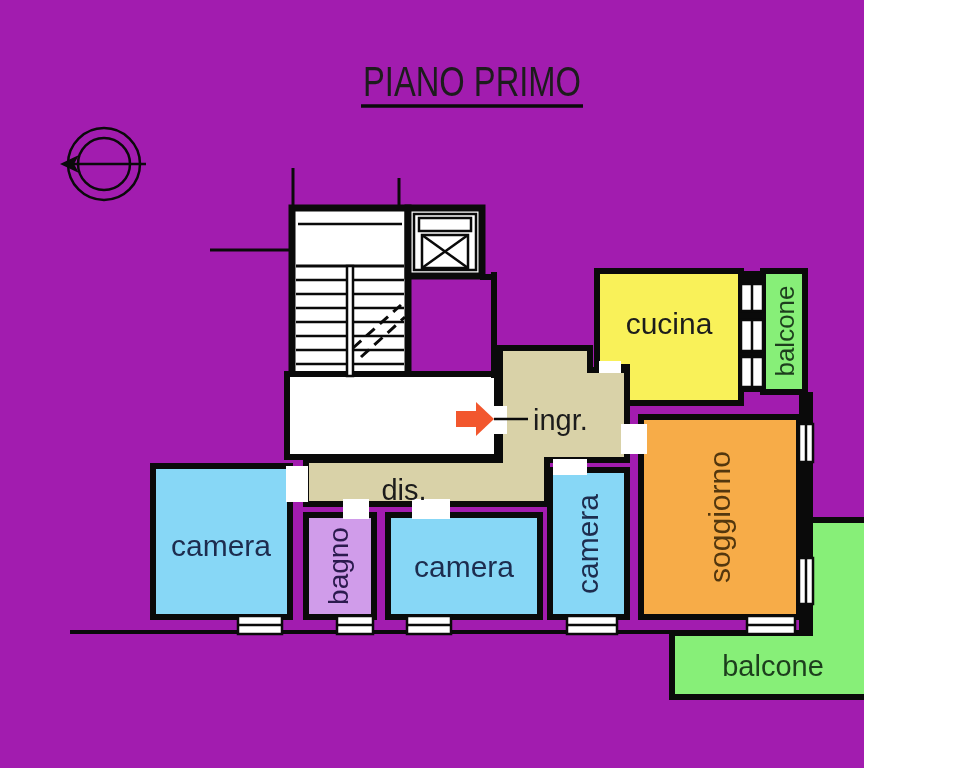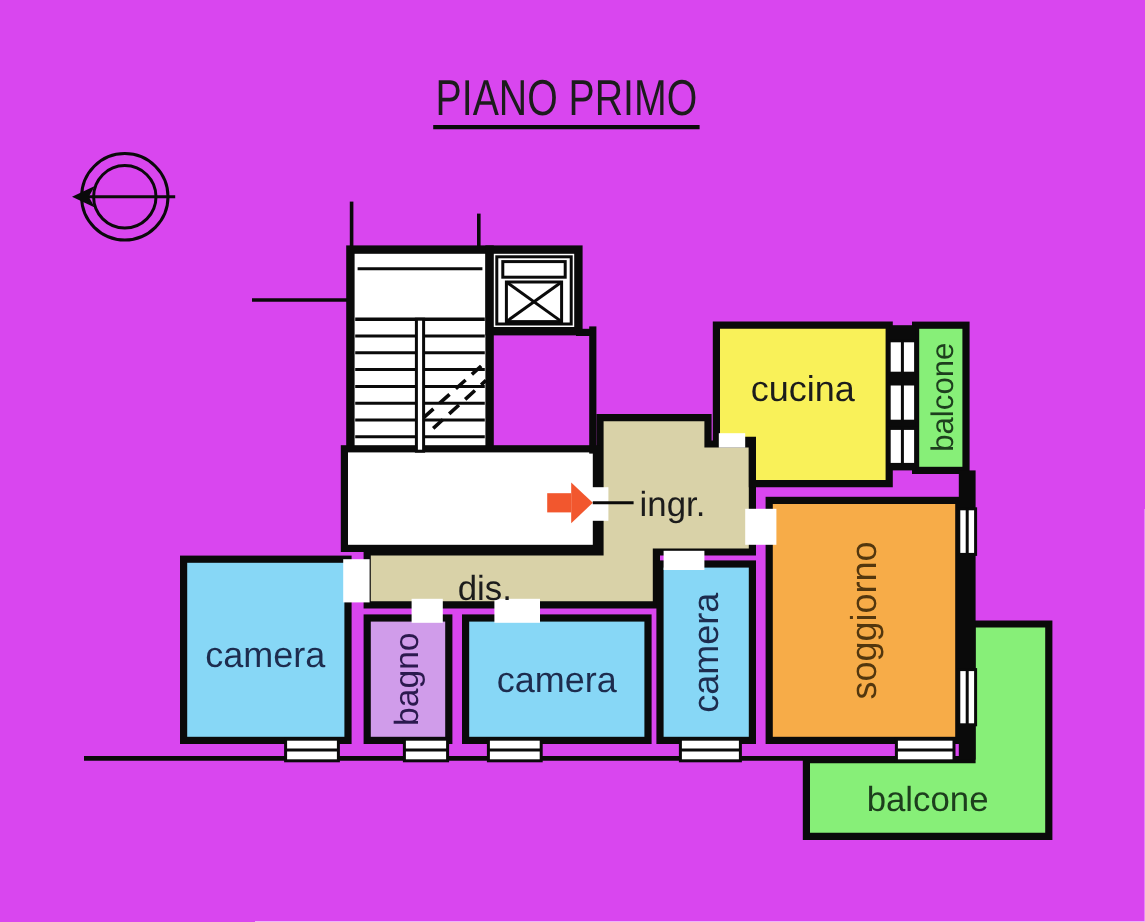--- a/index.html
+++ b/index.html
@@ -1,19 +1,19 @@
 <!DOCTYPE html>
 <html><head>
 <meta charset="utf-8">
 <style>
   html,body{margin:0;padding:0;background:#ffffff;}
   .canvas{
     position:relative;
-    width:954px;height:768px;
-    background:#d946ef;
+    width:864px;height:768px;
+    background:#a21caf;
     font-family:"Liberation Sans", sans-serif;
     overflow:hidden;
   }
   svg{position:absolute;left:0;top:0;}
   text{font-family:"Liberation Sans", sans-serif;}
 </style>
 </head>
 <body>
 
 <div class="canvas">

